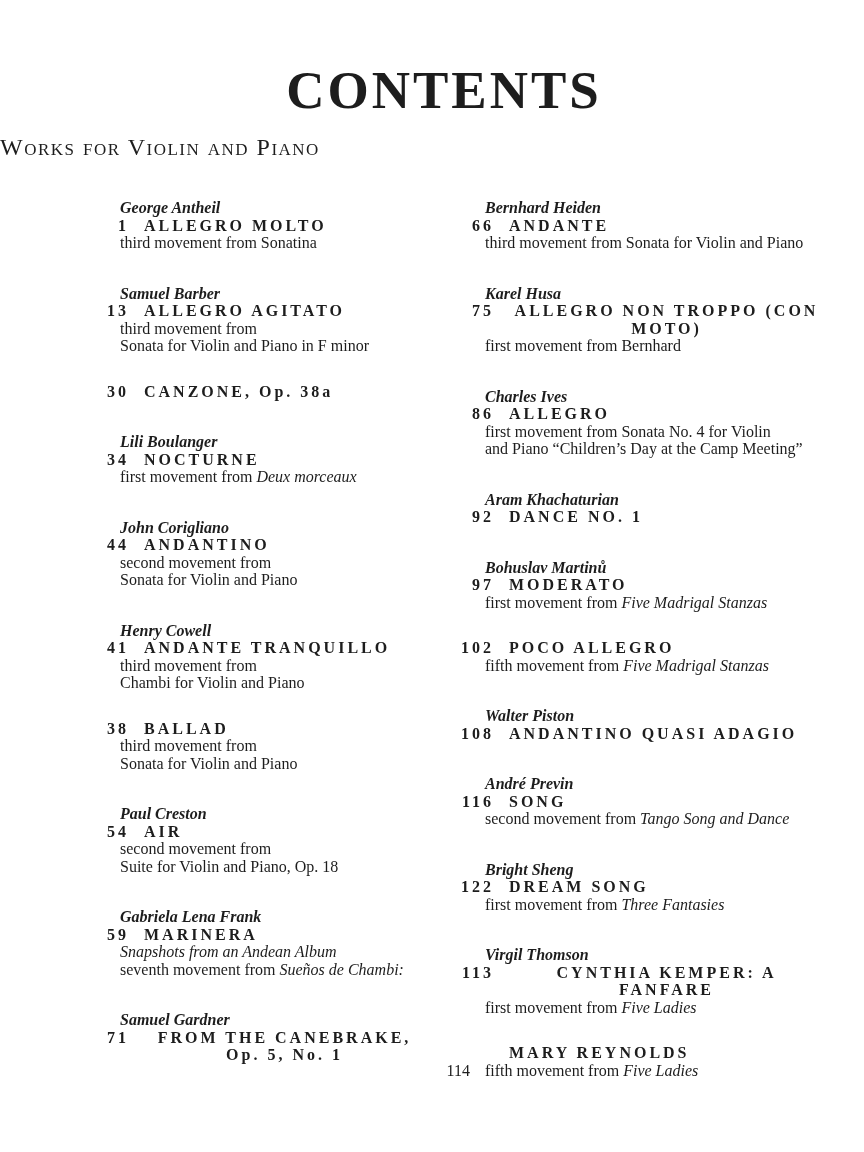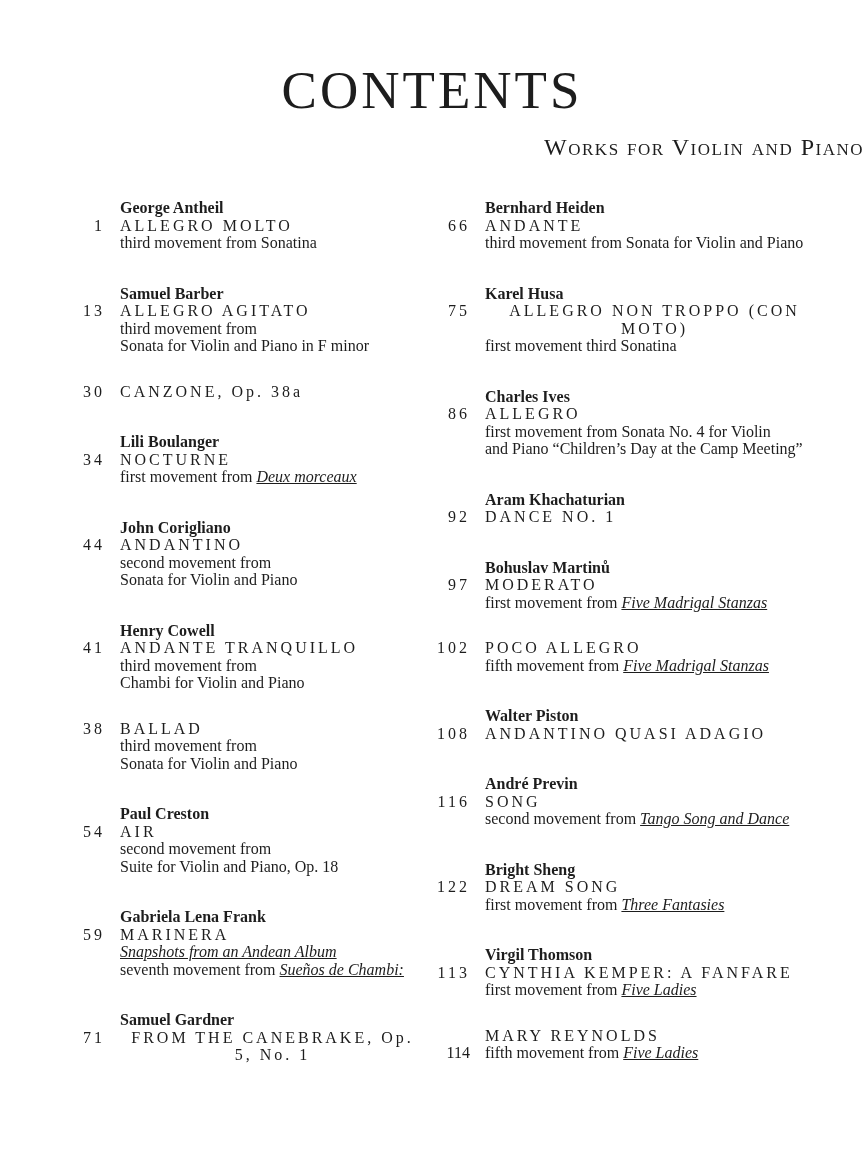--- a/index.html
+++ b/index.html
@@ -16,26 +16,27 @@
   }
   .page {
     box-sizing: border-box;
     width: 864px;
     height: 1152px;
     padding-top: 64px;
   }
   .title {
     text-align: center;
     font-size: 53px;
-    font-weight: 400;
+    font-weight: 700;
     letter-spacing: 3px;
     line-height: 1;
+    padding-left: 24px;
   }
   .subtitle {
-    text-align: right;
+    text-align: left;
     font-size: 24px;
     font-variant: small-caps;
     letter-spacing: 1.5px;
     margin-top: 18px;
     line-height: 1;
   }
   .columns {
     display: flex;
     margin-top: 40px;
     padding-left: 60px;
@@ -58,22 +59,22 @@
     line-height: 17.5px;
   }
   .num {
     flex: 0 0 45px;
     width: 45px;
     text-align: right;
   }
   .txt {
     margin-left: 15px;
   }
-  .line.composer .txt { font-weight: 700; }
-  .txt i { font-style: italic; text-decoration: underline; }
+  .line.composer .txt { font-weight: 700; font-style: italic; }
+  .txt i { font-style: italic; }
 </style>
 </head>
 <body>
 
 <div class="page">
   <div class="title">CONTENTS</div>
   <div class="subtitle">Works for Violin and Piano</div>
   <div class="columns">
       <div class="col">
         <div class="block has-composer">
@@ -244,21 +245,21 @@
           <div class="line composer">
             <span class="num"></span>
             <span class="txt"><span>Karel Husa</span></span>
           </div>
           <div class="line title">
             <span class="num">75</span>
             <span class="txt"><span>ALLEGRO NON TROPPO (CON MOTO)</span></span>
           </div>
           <div class="line desc">
             <span class="num"></span>
-            <span class="txt"><span>first movement third Sonatina</span></span>
+            <span class="txt"><span>first movement from Bernhard</span></span>
           </div>
         </div>
         <div class="block has-composer">
           <div class="line composer">
             <span class="num"></span>
             <span class="txt"><span>Charles Ives</span></span>
           </div>
           <div class="line title">
             <span class="num">86</span>
             <span class="txt"><span>ALLEGRO</span></span>

